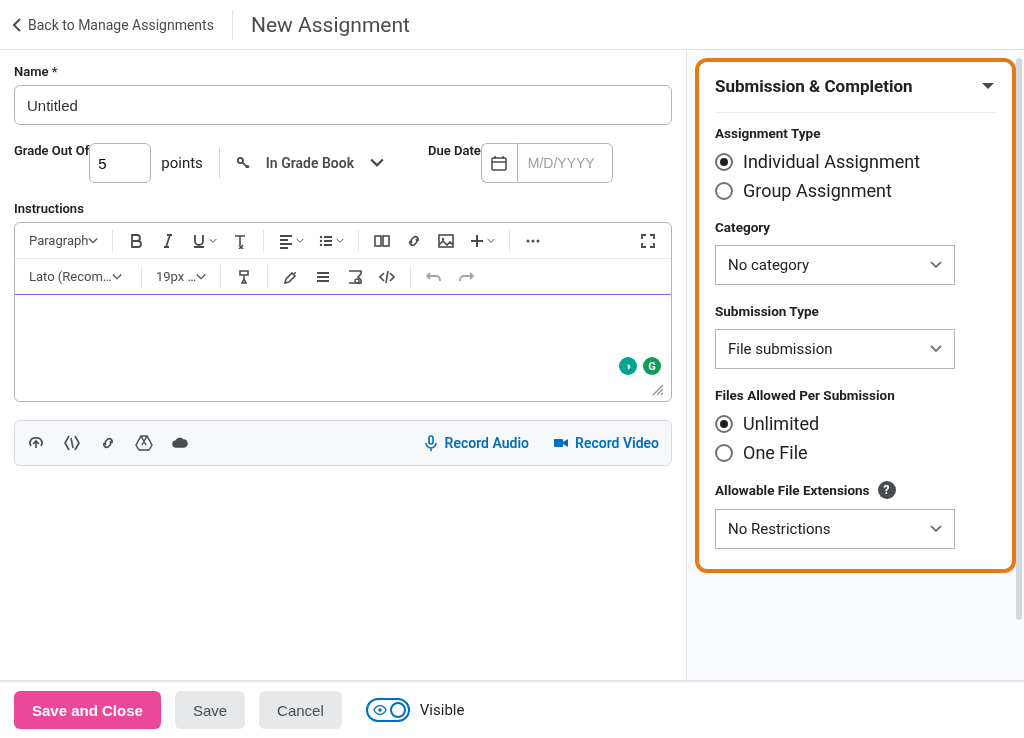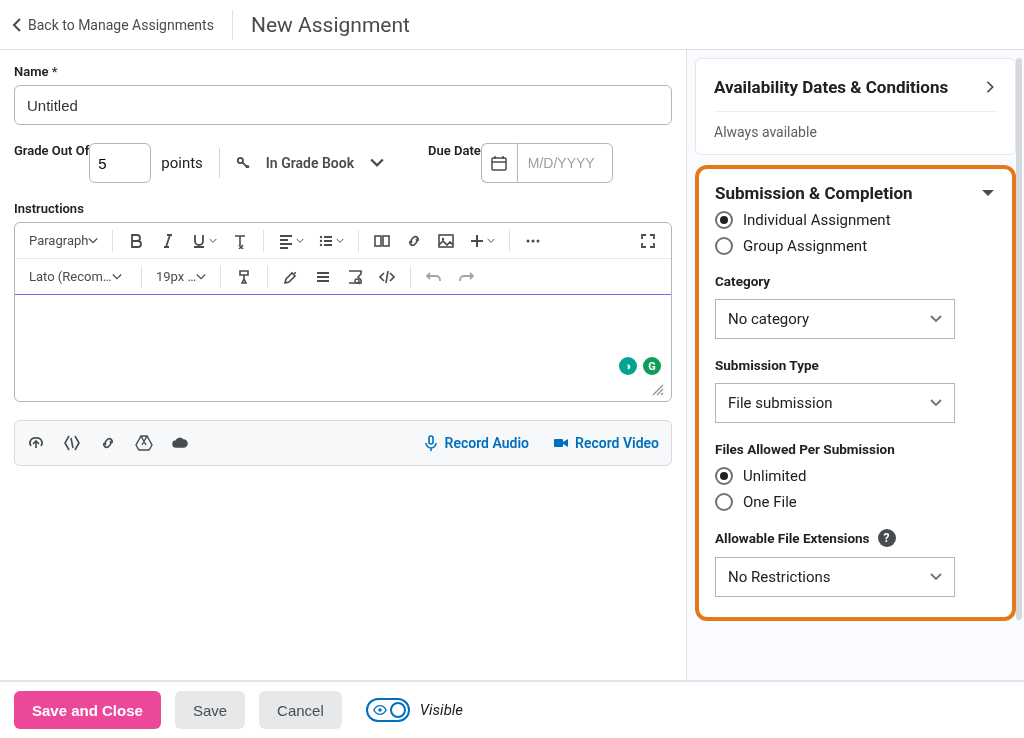--- a/index.html
+++ b/index.html
@@ -54,33 +54,33 @@
 .panel { background: #fff; border-radius: 6px; margin-bottom: 10px; padding: 18px 18px 14px 18px; border: 1px solid #e3e6e9; }
 .panel.highlighted { border: 4px solid #e67817; border-radius: 12px; padding: 14px 16px 20px 16px; }
 .panel-head { display: flex; align-items: center; justify-content: space-between; cursor: pointer; }
 .panel-title { font-size: 17px; font-weight: 700; }
 .panel-head svg { width: 14px; height: 14px; color: #494c4e; }
 .panel-sub { margin-top: 14px; padding-top: 12px; border-top: 1px solid #eceef0; font-size: 14px; color: #5b6064; }
 .section-lbl { font-size: 13.5px; font-weight: 700; margin-top: 18px; margin-bottom: 10px; display: flex; align-items: center; gap: 8px; }
 .radio-row { display: flex; align-items: center; gap: 10px; margin: 8px 0; cursor: pointer; }
 .radio { width: 18px; height: 18px; border: 2px solid #6e7377; border-radius: 50%; display: flex; align-items: center; justify-content: center; flex-shrink: 0; }
 .radio.checked::after { content: ""; width: 8px; height: 8px; border-radius: 50%; background: #202122; }
-.radio-text { font-size: 15px; color: #202122; }
+.radio-text { font-size: 18px; color: #202122; }
 .select { height: 40px; border: 1px solid #b2b6b9; border-radius: 0; display: flex; align-items: center; justify-content: space-between; padding: 0 12px; font-size: 15px; cursor: pointer; width: 240px; }
 .select svg { width: 12px; height: 12px; color: #6e7377; }
 .help-ic { width: 18px; height: 18px; border-radius: 50%; background: #494c4e; color: #fff; font-size: 12px; display: flex; align-items: center; justify-content: center; cursor: pointer; }
 .bottom-bar { position: absolute; bottom: 0; left: 0; right: 0; height: 58px; background: #fff; border-top: 2px solid #e3e6e9; display: flex; align-items: center; padding: 0 14px; gap: 14px; }
 .btn { height: 38px; padding: 0 18px; border-radius: 6px; font-size: 15px; display: flex; align-items: center; cursor: pointer; border: none; }
 .btn-primary { background: #ec4899; color: #fff; font-weight: 600; }
 .btn-secondary { background: #e6e8ea; color: #494c4e; }
 .toggle-wrap { display: flex; align-items: center; gap: 10px; margin-left: 10px; }
 .toggle { width: 44px; height: 24px; border: 2px solid #006fbf; border-radius: 14px; position: relative; cursor: pointer; background: #fff; }
 .toggle .eye { position: absolute; left: 5px; top: 3px; color: #006fbf; }
 .toggle .knob { position: absolute; right: 2px; top: 2px; width: 16px; height: 16px; border: 2px solid #006fbf; border-radius: 50%; background: #fff; }
-.vis-txt { font-size: 15px; font-style: italic; }
+.vis-txt { font-size: 15px; }
 .first-sec-lbl { margin-top: 16px; padding-top: 12px; border-top: 1px solid #eceef0; }
 </style>
 </head>
 <body>
 
 <div class="topbar">
   <div class="back-link">
     <svg viewBox="0 0 8 14">
         <path d="M7 1 1 7l6 6" stroke="currentColor" stroke-width="2" fill="none"></path>
       </svg>
@@ -323,38 +323,30 @@
               <rect x="1" y="4" width="9" height="8" rx="1" fill="currentColor"></rect>
               <path d="M10 7l5-3v8l-5-3z" fill="currentColor"></path>
             </svg>
           <span>Record Video</span>
         </div>
       </div>
     </div>
   </div>
 
   <div class="side-col">
-    <div class="panel">
-      <div class="panel-head">
-        <div class="panel-title">Availability Dates &amp; Conditions</div>
-        <svg viewBox="0 0 10 16">
-            <path d="M2 2l6 6-6 6" stroke="currentColor" stroke-width="2" fill="none"></path>
-          </svg>
-      </div>
-      <div class="panel-sub">Always available</div>
-    </div>
 
     <div class="panel highlighted">
       <div class="panel-head">
         <div class="panel-title">Submission &amp; Completion</div>
         <svg viewBox="0 0 16 10" style="width:16px">
             <path d="M2 2l6 6 6-6" fill="currentColor"></path>
           </svg>
       </div>
 
+      <div class="section-lbl first-sec-lbl">Assignment Type</div>
       <div class="radio-row">
         <div class="radio checked"></div>
         <span class="radio-text">Individual Assignment</span>
       </div>
       <div class="radio-row">
         <div class="radio"></div>
         <span class="radio-text">Group Assignment</span>
       </div>
 
       <div class="section-lbl">Category</div>

